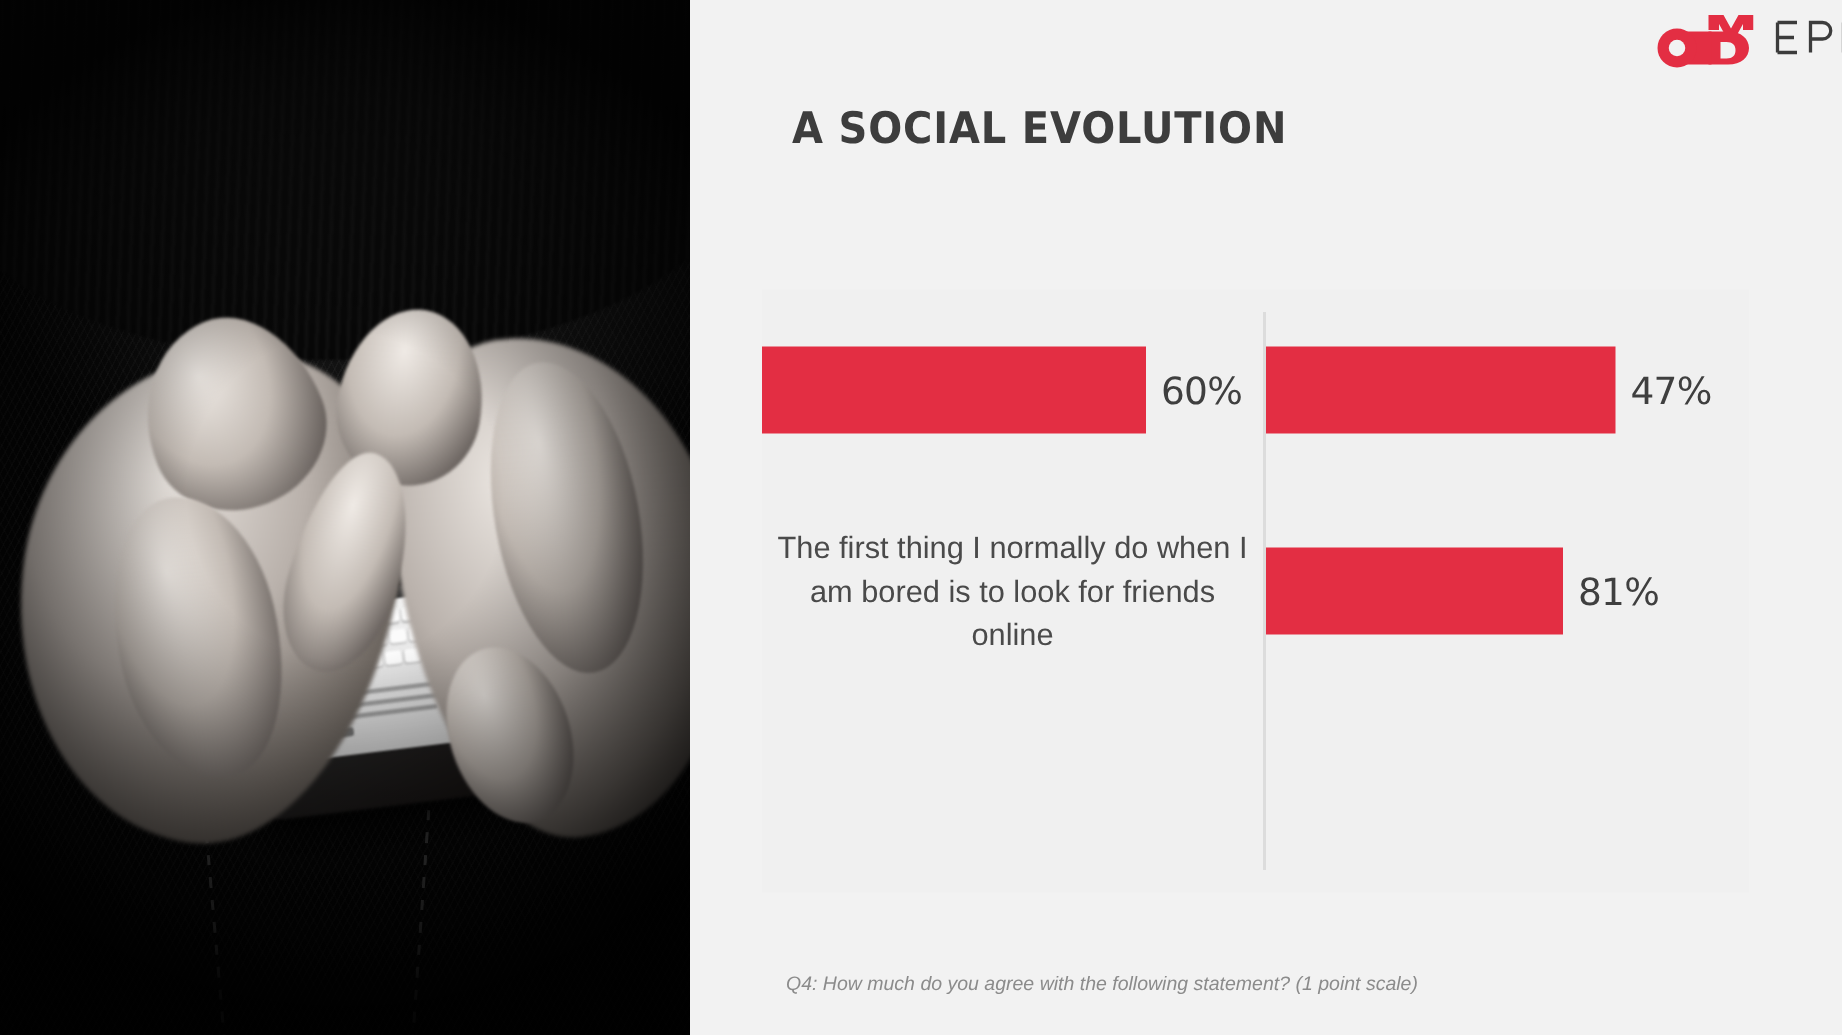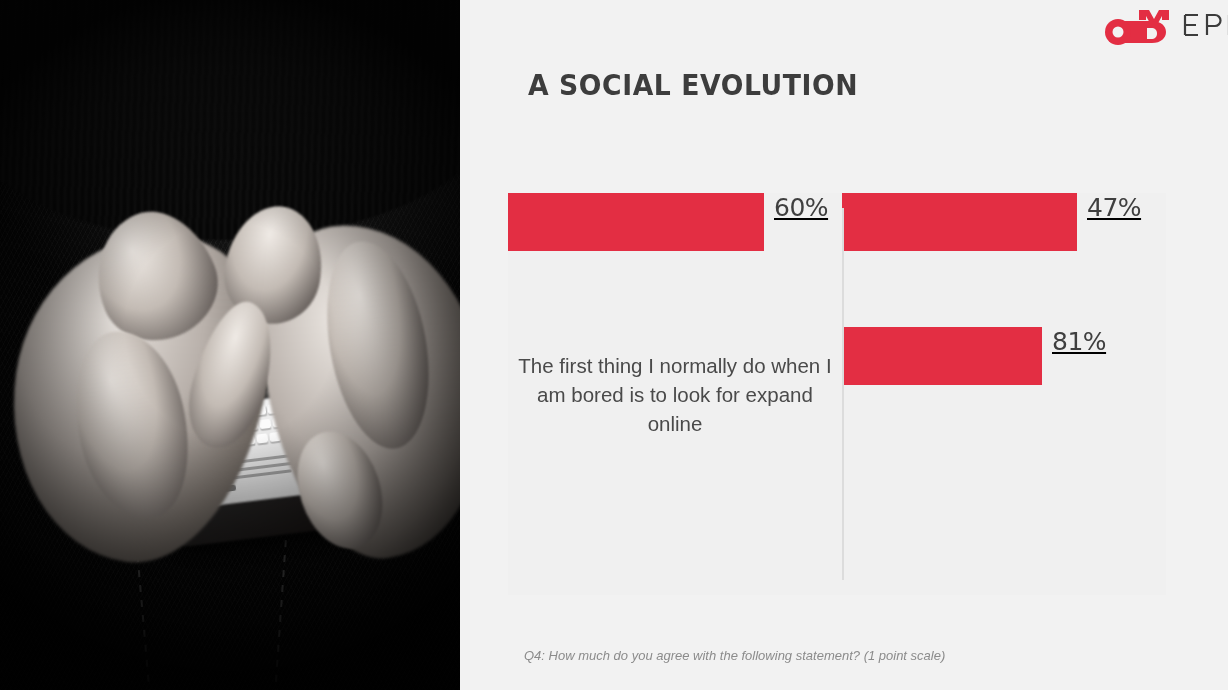--- a/index.html
+++ b/index.html
@@ -178,21 +178,21 @@
   }
   .cat-label {
     display:flex; align-items:center; justify-content:center;
     text-align:center;
     padding:0 10px;
     font-size:20.5px;
     line-height:29px;
     color:#4a4a4a;
     font-family:"Liberation Sans", sans-serif;
   }
-  .bar-cell { position:relative; display:flex; align-items:flex-start;text-decoration:underline; }
+  .bar-cell { position:relative; display:flex; align-items:center; }
   .axis-line {
     position:absolute; left:334px; top:15px; bottom:15px;
     width:2px; background:#dcdcdc;
   }
   .bar {
     height:58px;
     background:#e32e43;
   }
   .bar-val {
     margin-left:10px;
@@ -316,21 +316,21 @@
         <div class="bar-cell">
           <div class="bar" style="width:256px;"></div>
           <div class="bar-val">60%</div>
         </div>
 
         <div class="bar-cell">
           <div class="bar" style="width:235px;"></div>
           <div class="bar-val">47%</div>
         </div>
 
-        <div class="cat-label">The first thing I normally do when I am bored is to look for expand online</div>
+        <div class="cat-label">The first thing I normally do when I am bored is to look for friends online</div>
         <div class="bar-cell">
           <div class="bar" style="width:200px;"></div>
           <div class="bar-val">81%</div>
         </div>
 
       </div>
       <div class="axis-line"></div>
     </div>
 
     <div class="footnote" style="left:64px;">Q4: How much do you agree with the following statement? (1 point scale)</div>

